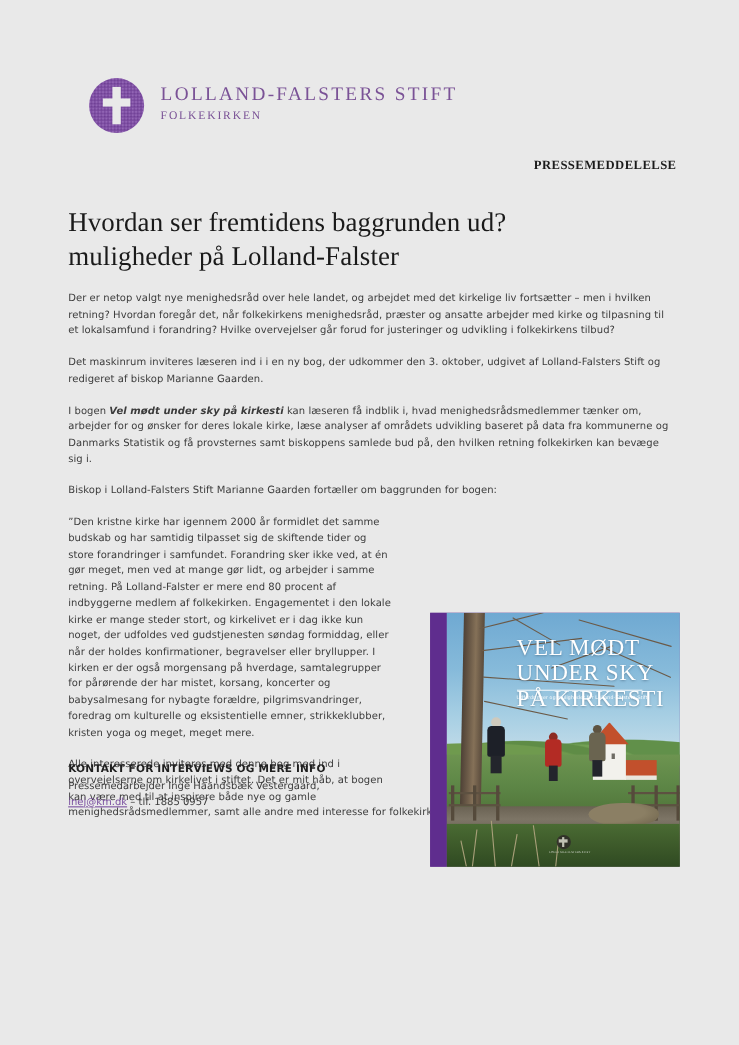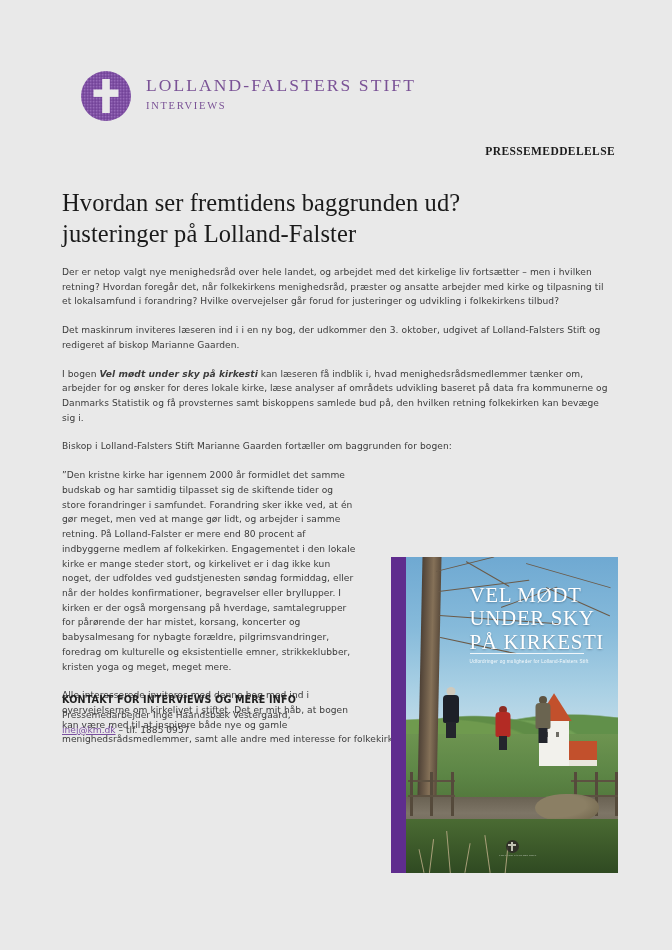--- a/index.html
+++ b/index.html
@@ -139,21 +139,21 @@
     text-decoration: underline;
     text-align: right;
   }
 
   
   .book-cover {
     position: absolute;
     left: 391px;
     top: 557px;
     width: 227px;
-    height: 316px;
+    height: 231px;
     overflow: hidden;
     background: #6f3f94;
   }
   .spine {
     position: absolute;
     left: 0; top: 0;
     width: 15px; height: 100%;
     background: #5f2d8e;
     z-index: 6;
   }
@@ -340,29 +340,29 @@
             <rect width="56" height="56" fill="#fff"></rect>
             <rect x="24.2" y="11" width="7.6" height="34" fill="#000"></rect>
             <rect x="15.5" y="21.5" width="25" height="7.4" fill="#000"></rect>
           </mask>
         </defs>
         <circle cx="28" cy="28" r="25" fill="url(#grain)" mask="url(#crossmask)"></circle>
       </svg>
     </div>
     <div class="logo-text">
       <div class="logo-title">LOLLAND-FALSTERS STIFT</div>
-      <div class="logo-sub">INTERVIEWS</div>
+      <div class="logo-sub">FOLKEKIRKEN</div>
     </div>
   </div>
 
   <div class="press-tag">PRESSEMEDDELELSE</div>
 
   <h1 class="headline">
     <span>Hvordan ser fremtidens baggrunden ud?</span>
-    <span>justeringer på Lolland-Falster</span>
+    <span>muligheder på Lolland-Falster</span>
   </h1>
 
   <div class="body-wrap">
 
     <p>Der er netop valgt nye menighedsråd over hele landet, og arbejdet med det kirkelige liv fortsætter – men i hvilken retning? Hvordan foregår det, når folkekirkens menighedsråd, præster og ansatte arbejder med kirke og tilpasning til et lokalsamfund i forandring? Hvilke overvejelser går forud for justeringer og udvikling i folkekirkens tilbud?</p>
 
     <p>Det maskinrum inviteres læseren ind i i en ny bog, der udkommer den 3. oktober, udgivet af Lolland-Falsters Stift og redigeret af biskop Marianne Gaarden.</p>
 
     <p><span>I bogen </span><span class="booktitle">Vel mødt under sky på kirkesti</span><span> kan læseren få indblik i, hvad menighedsrådsmedlemmer tænker om, arbejder for og ønsker for deres lokale kirke, læse analyser af områdets udvikling baseret på data fra kommunerne og Danmarks Statistik og få provsternes samt biskoppens samlede bud på, den hvilken retning folkekirken kan bevæge sig i.</span></p>
 

